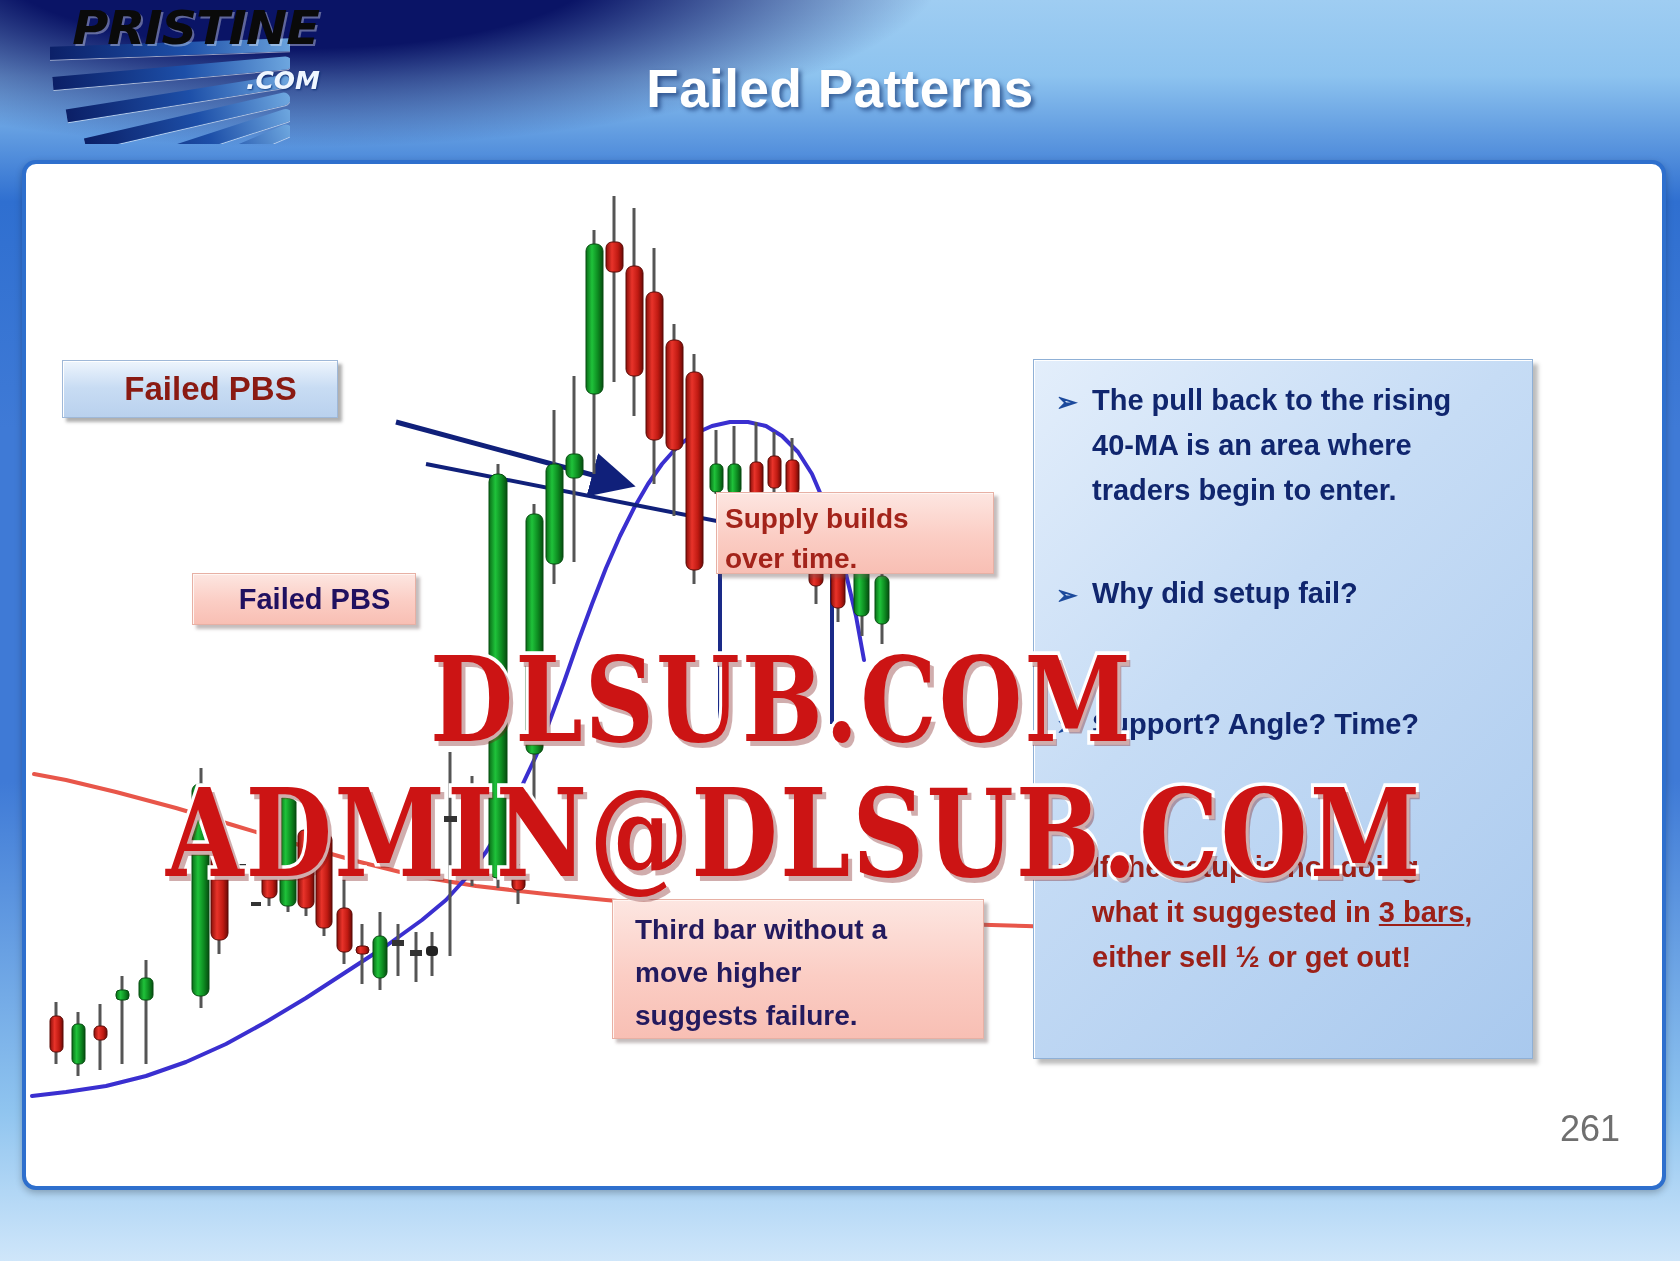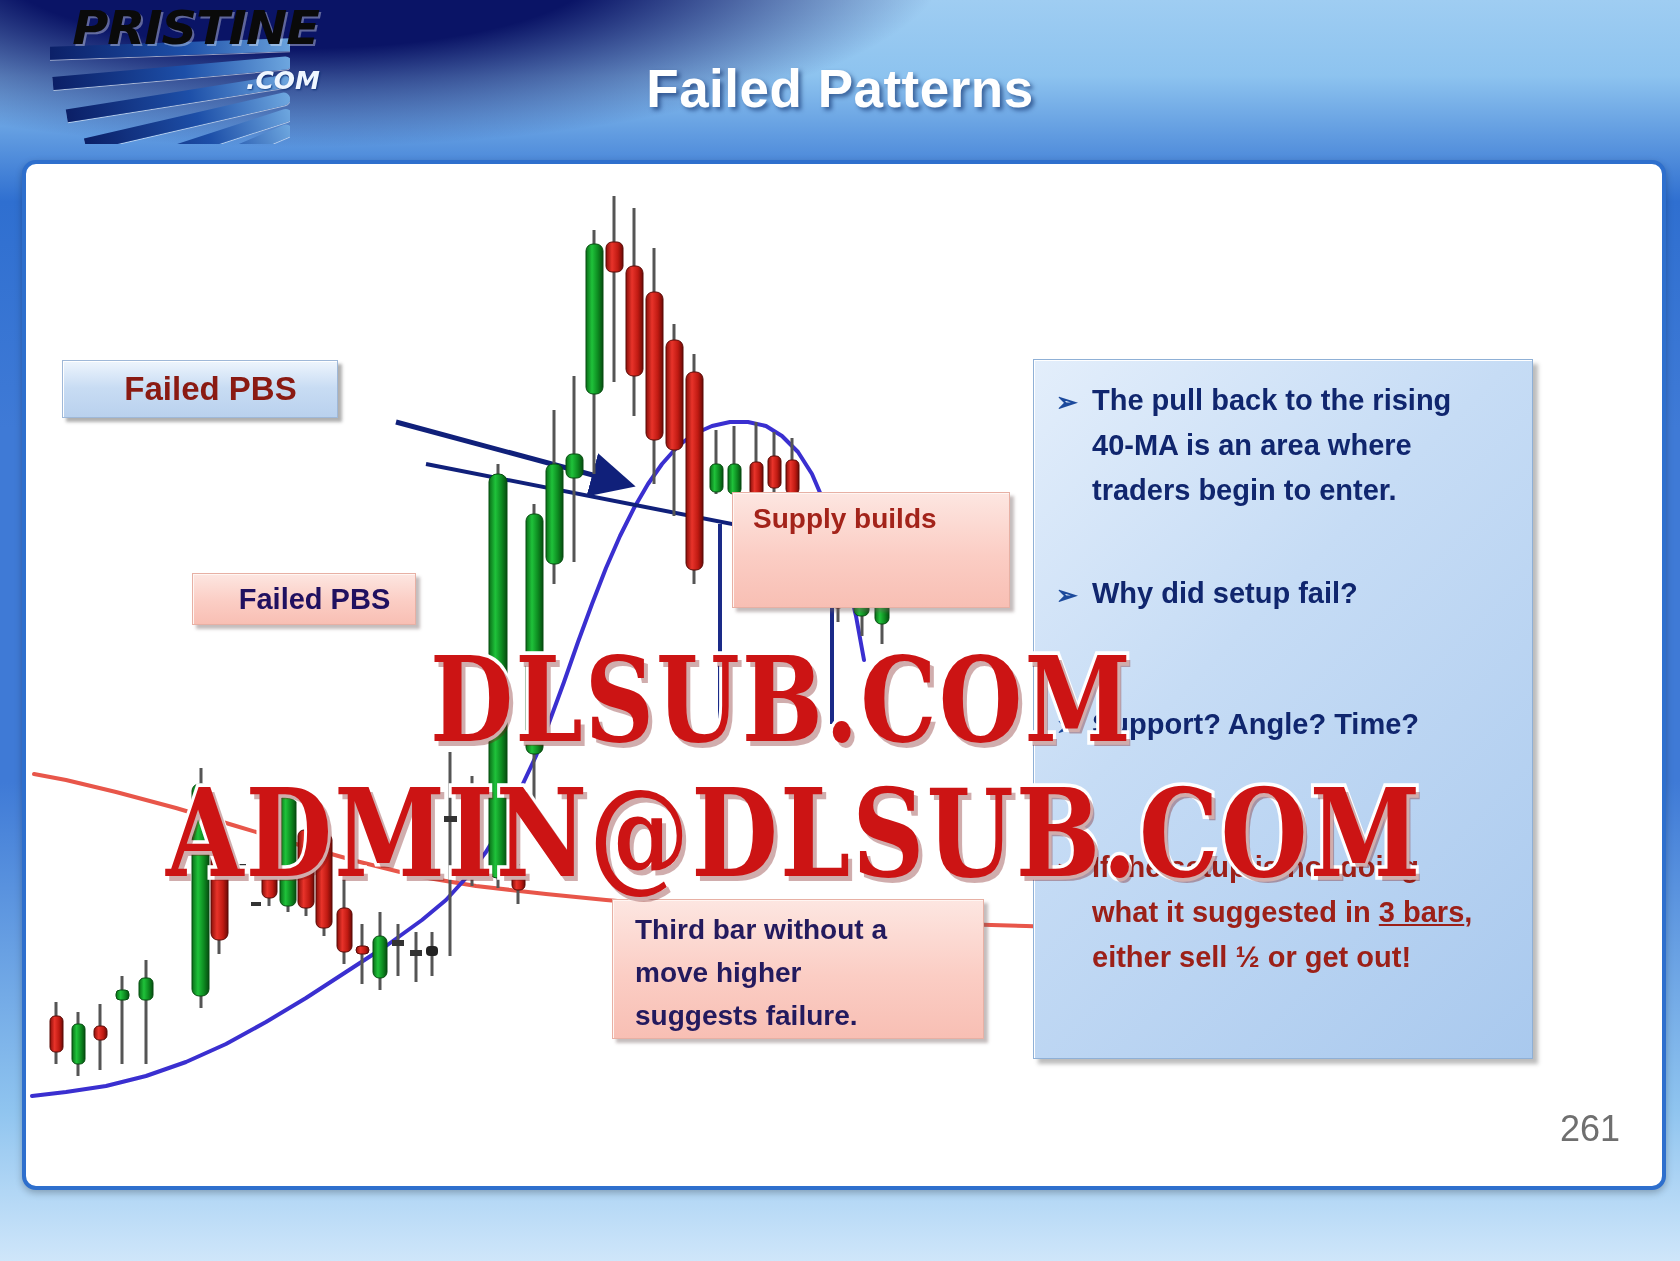--- a/index.html
+++ b/index.html
@@ -82,22 +82,22 @@
   #box-failed-pbs-title{
     left:36px;top:196px;width:276px;height:58px;
     font-size:33px;font-weight:bold;line-height:56px;text-align:center;
   }
   #box-failed-pbs-label{
     left:166px;top:409px;width:224px;height:52px;
     font-size:29px;font-weight:bold;line-height:50px;text-align:center;
     color:#201060;
   }
   #box-supply{
-    left:706px;top:328px;width:278px;height:116px;
-    padding:6px 0 0 20px;
+    left:690px;top:328px;width:278px;height:82px;
+    padding:6px 0 0 8px;
     font-size:28px;font-weight:bold;line-height:40px;color:#a3231a;
   }
   #box-third-bar{
     left:586px;top:735px;width:372px;height:140px;
     padding:8px 0 4px 22px;
     font-size:28px;font-weight:bold;line-height:43px;color:#231a5e;
   }
 
   
   #notes-panel{
@@ -310,20 +310,21 @@
     <div class="callout cal-blue" id="box-failed-pbs-title">
       <span class="txt">Failed PBS</span>
     </div>
 
     <div class="callout cal-pink" id="box-failed-pbs-label">
       <span class="txt">Failed PBS</span>
     </div>
 
     <div class="callout cal-pink" id="box-supply">
       <span class="txt">Supply builds</span>
+      <span class="txt">over time.</span>
     </div>
 
     <div class="callout cal-pink" id="box-third-bar">
       <span class="txt">Third bar without a</span>
       <span class="txt">move higher</span>
       <span class="txt">suggests failure.</span>
     </div>
 
     <div id="notes-panel">
 

